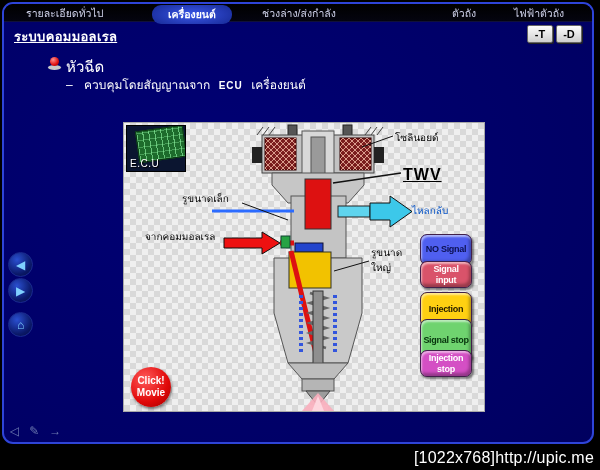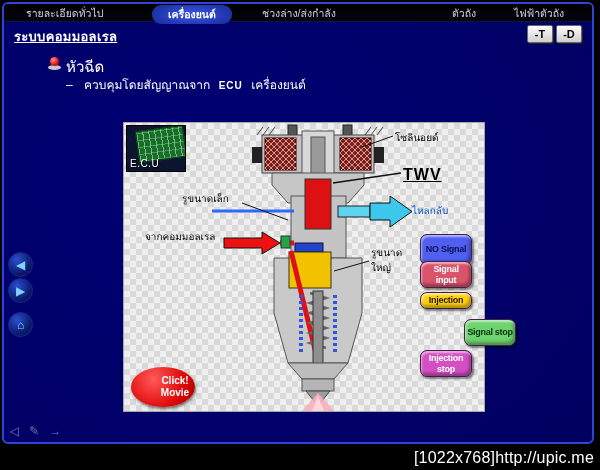--- a/index.html
+++ b/index.html
@@ -1,19 +1,19 @@
 <!DOCTYPE html>
 <html><head>
 <meta charset="utf-8">
 <style>
   html,body{margin:0;padding:0;background:#000;}
   #screen{position:relative;width:600px;height:470px;background:#000;
           font-family:"Liberation Sans","DejaVu Sans",sans-serif;overflow:hidden;}
   #window{position:absolute;left:2px;top:2px;width:592px;height:442px;box-sizing:border-box;
-          border:2px solid #2e44d8;border-radius:6px;overflow:hidden;
+          border:2px solid #2e44d8;border-radius:11px;overflow:hidden;
           background:radial-gradient(130% 140% at 35% 40%, #000074 0%, #000064 55%, #00004e 100%);}
   
   #nav{position:absolute;left:0;top:0;width:100%;height:17px;
        background:linear-gradient(#000,#04040f);border-bottom:1px solid #101038;}
   .nav-item{position:absolute;top:1px;font-size:10.5px;color:#cfd2ea;white-space:nowrap;cursor:pointer;}
   .nav-item.active{color:#fff;font-weight:bold;padding:1px 16px;border-radius:9px;
        background:radial-gradient(ellipse 100% 130% at center,#3a57e8 0%,#1b2fa0 55%,rgba(0,0,40,0) 100%);}
   
   #page-title{position:absolute;left:10px;top:22px;color:#fff;font-size:13px;font-weight:bold;
        text-decoration:underline;letter-spacing:.3px;}
@@ -54,21 +54,21 @@
   .status-btn{position:absolute;left:296px;width:52px;box-sizing:border-box;border:1px solid #40204a;
        border-radius:7px;display:flex;align-items:center;justify-content:center;text-align:center;
        font-weight:bold;font-size:9px;letter-spacing:-0.3px;line-height:1.15;padding:0 2px;cursor:pointer;
        box-shadow:inset 1px 2px 2px rgba(255,255,255,.55), inset -2px -3px 3px rgba(0,0,0,.3),
                   1.5px 2px 2px rgba(0,0,0,.45);}
   
   #movie-btn{position:absolute;left:7px;top:244px;width:40px;height:40px;border-radius:50%;
        background:radial-gradient(circle at 35% 30%,#ff5a5a,#e00808 60%,#9d0000);
        color:#fff;font-size:10px;font-weight:bold;display:flex;flex-direction:column;
        align-items:center;justify-content:center;line-height:1.2;cursor:pointer;
-       box-shadow:1px 2px 3px rgba(0,0,0,.5);padding-left:24px;}
+       box-shadow:1px 2px 3px rgba(0,0,0,.5);}
   
   .side-btn{position:absolute;left:4px;width:23px;height:23px;border-radius:50%;
        background:radial-gradient(circle at 35% 30%,#2a4fd0,#0a1868 65%,#050d40);
        border:1px solid #1a2a90;color:#7fd0ff;font-size:12px;display:flex;align-items:center;
        justify-content:center;cursor:pointer;}
   
   #bottom-tools{position:absolute;left:6px;top:420px;display:flex;gap:10px;}
   .tool-icon{color:#8fa0c8;opacity:.75;font-size:12px;cursor:pointer;}
   
   #watermark{position:absolute;right:4px;bottom:3px;background:#000;color:#fff;
@@ -177,22 +177,22 @@
       <div class="dlabel" style="left:58px;top:68px">รูขนาดเล็ก</div>
       <div class="dlabel" style="left:21px;top:106px">จากคอมมอลเรล</div>
       <div class="dlabel" id="label-return" style="left:288px;top:80px">ไหลกลับ</div>
       <div class="dlabel" style="left:247px;top:122px">
         <div>รูขนาด</div>
         <div>ใหญ่</div>
       </div>
 
       <div class="status-btn" style="top: 111px; height: 31px; background-color: rgb(79, 95, 240); color: rgb(11, 16, 80);">NO Signal</div>
       <div class="status-btn" style="top: 138px; height: 27px; background-color: rgb(217, 83, 106); color: rgb(255, 255, 255);">Signal input</div>
-      <div class="status-btn" style="top: 169px; height: 17px; background-color: rgb(255, 208, 18); color: rgb(34, 26, 0);">Injection</div>
-      <div class="status-btn" style="top: 196px; height: 27px; background-color: rgb(111, 211, 111); color: rgb(6, 51, 12); margin-left: 44px;">Signal stop</div>
+      <div class="status-btn" style="top: 169px; height: 35px; background-color: rgb(255, 208, 18); color: rgb(34, 26, 0);">Injection</div>
+      <div class="status-btn" style="top: 196px; height: 42px; background-color: rgb(111, 211, 111); color: rgb(6, 51, 12);">Signal stop</div>
       <div class="status-btn" style="top: 227px; height: 27px; background-color: rgb(212, 79, 196); color: rgb(255, 255, 255); text-align: center;">Injection stop</div>
 
       <div id="movie-btn">
         <span>Click!</span>
         <span>Movie</span>
       </div>
     </div>
 
     <div class="side-btn" style="top:248px">
       <span>◀</span>

